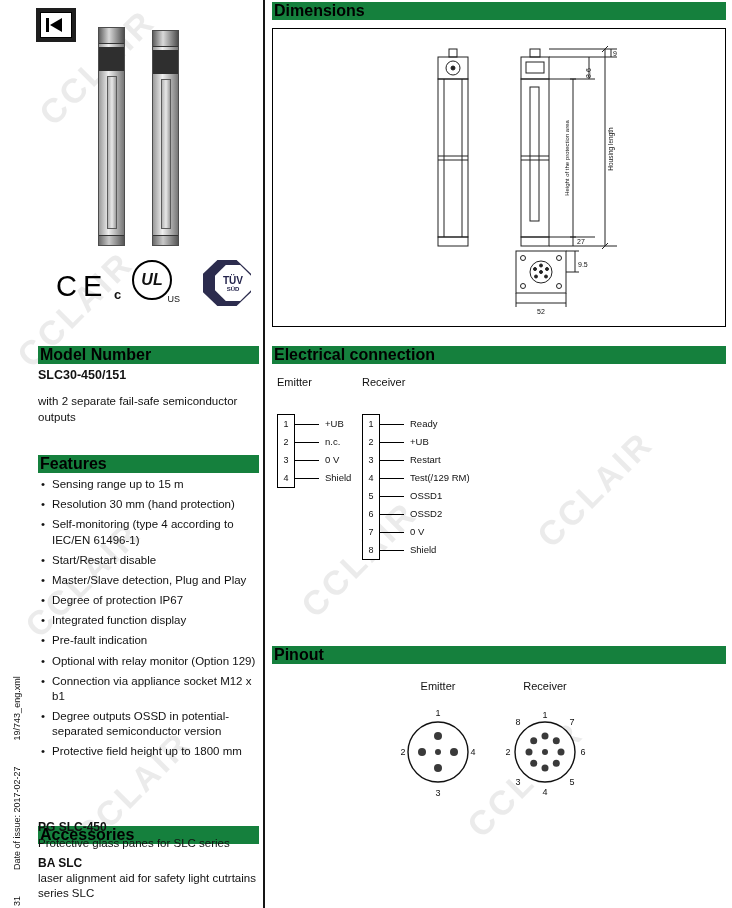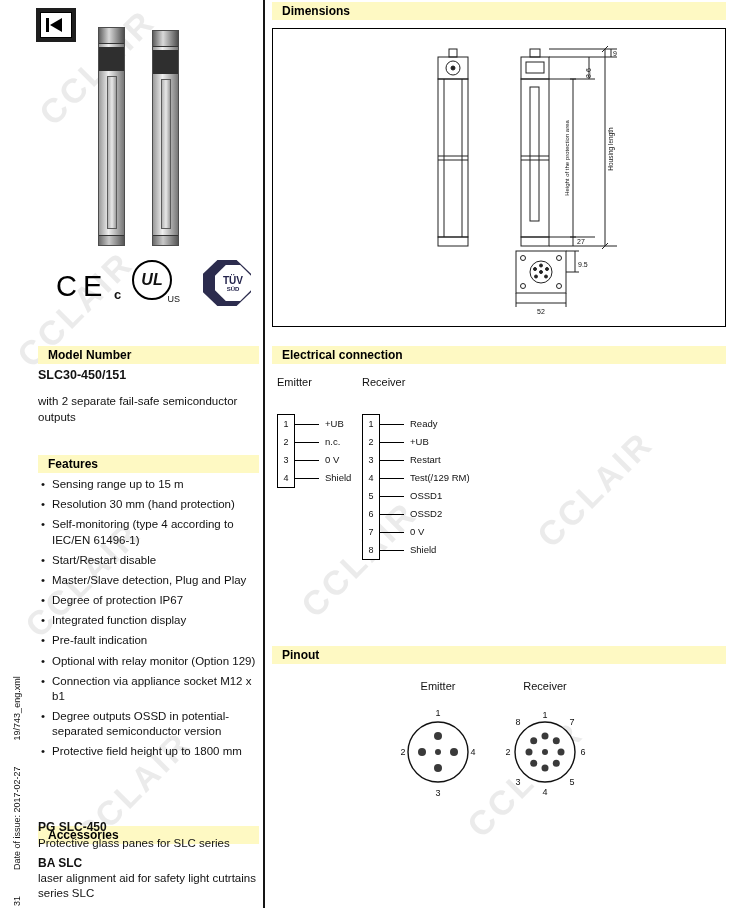--- a/index.html
+++ b/index.html
@@ -12,22 +12,22 @@
         transform:rotate(-45deg); font-weight:bold; pointer-events:none; white-space:nowrap; }
 
   
   .divider { position:absolute; left:263px; top:0; width:2px; height:908px; background:#151515; }
 
   
   .side-strip { position:absolute; left:22px; bottom:2px; transform-origin:0% 100%;
                 transform:rotate(-90deg); display:flex; gap:26px; font-size:9px; white-space:nowrap; }
 
   
-  .bar { position:absolute; height:18px; background:#fef9c3; color:#000; font-size:12px;
-         font-weight:bold; line-height:18px; padding-left:10px; }
+  .bar { position:absolute; height:18px; background:#15803d; color:#000; font-size:16px;
+         font-weight:bold; line-height:18px; padding-left:2px; }
   .left-bar { left:38px; width:221px; }
   .right-bar { left:272px; width:454px; }
 
   
   .logo { position:absolute; left:36px; top:8px; width:40px; height:34px; background:#1e1e1e; padding:4px; }
   .logo-frame { position:relative; width:100%; height:100%; background:#fff; border:1px solid #000; }
   .logo-bar { position:absolute; left:5px; top:5px; width:3px; height:14px; background:#000; }
   .logo-tri { position:absolute; left:9px; top:5px; width:0; height:0;
               border-top:7px solid transparent; border-bottom:7px solid transparent; border-right:12px solid #000; }
 

